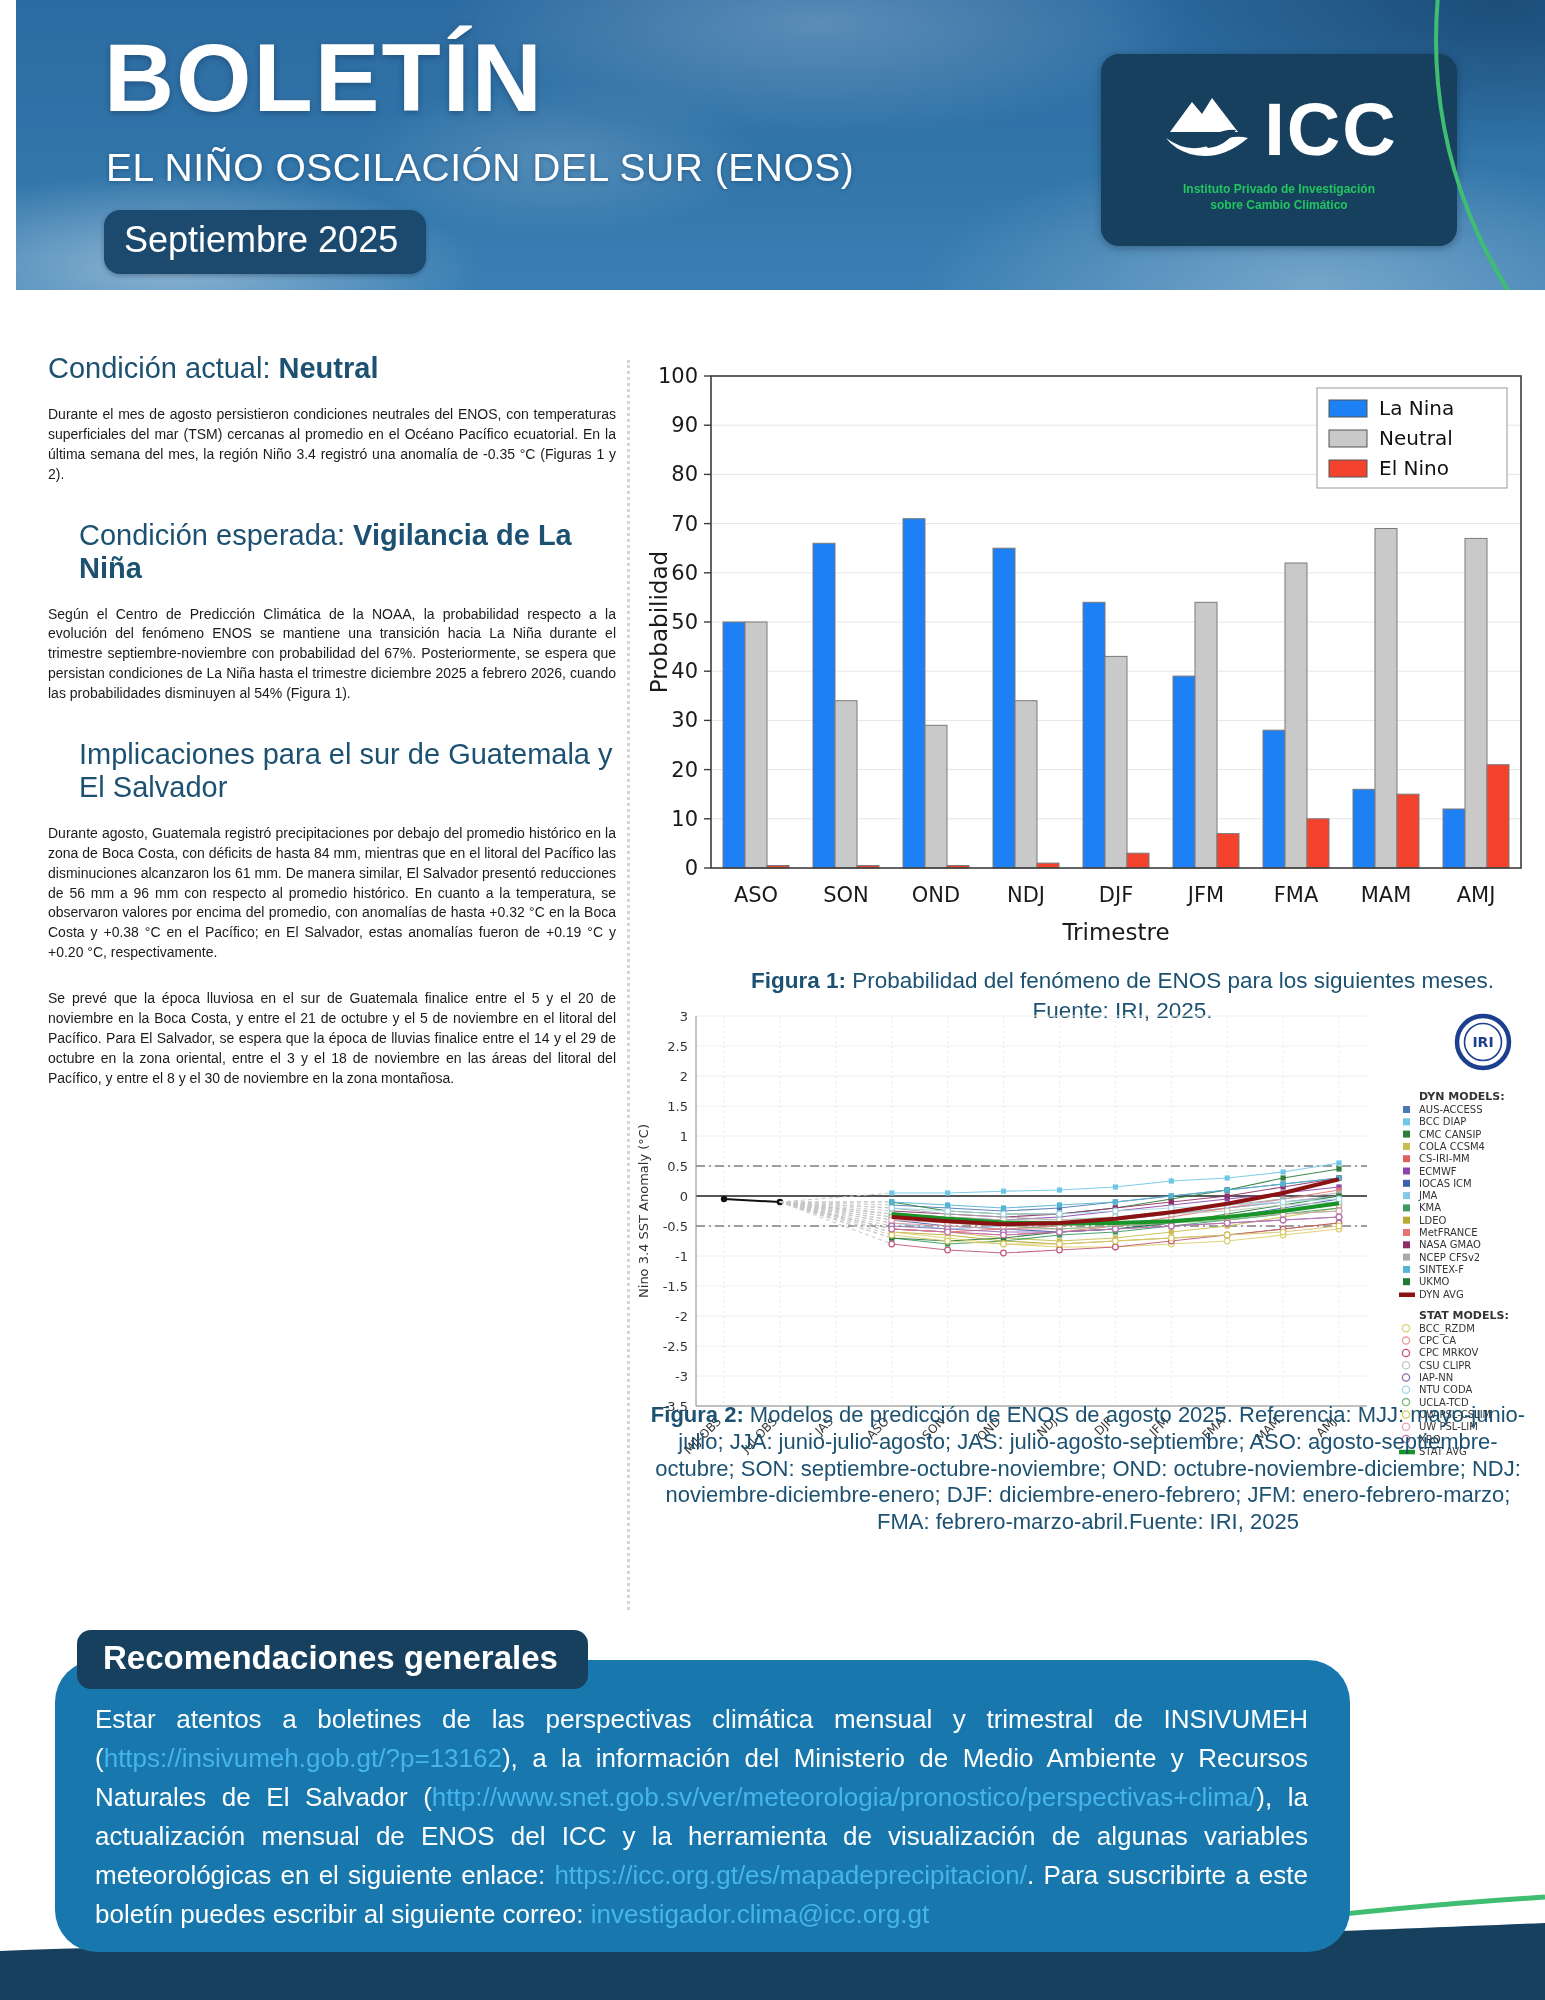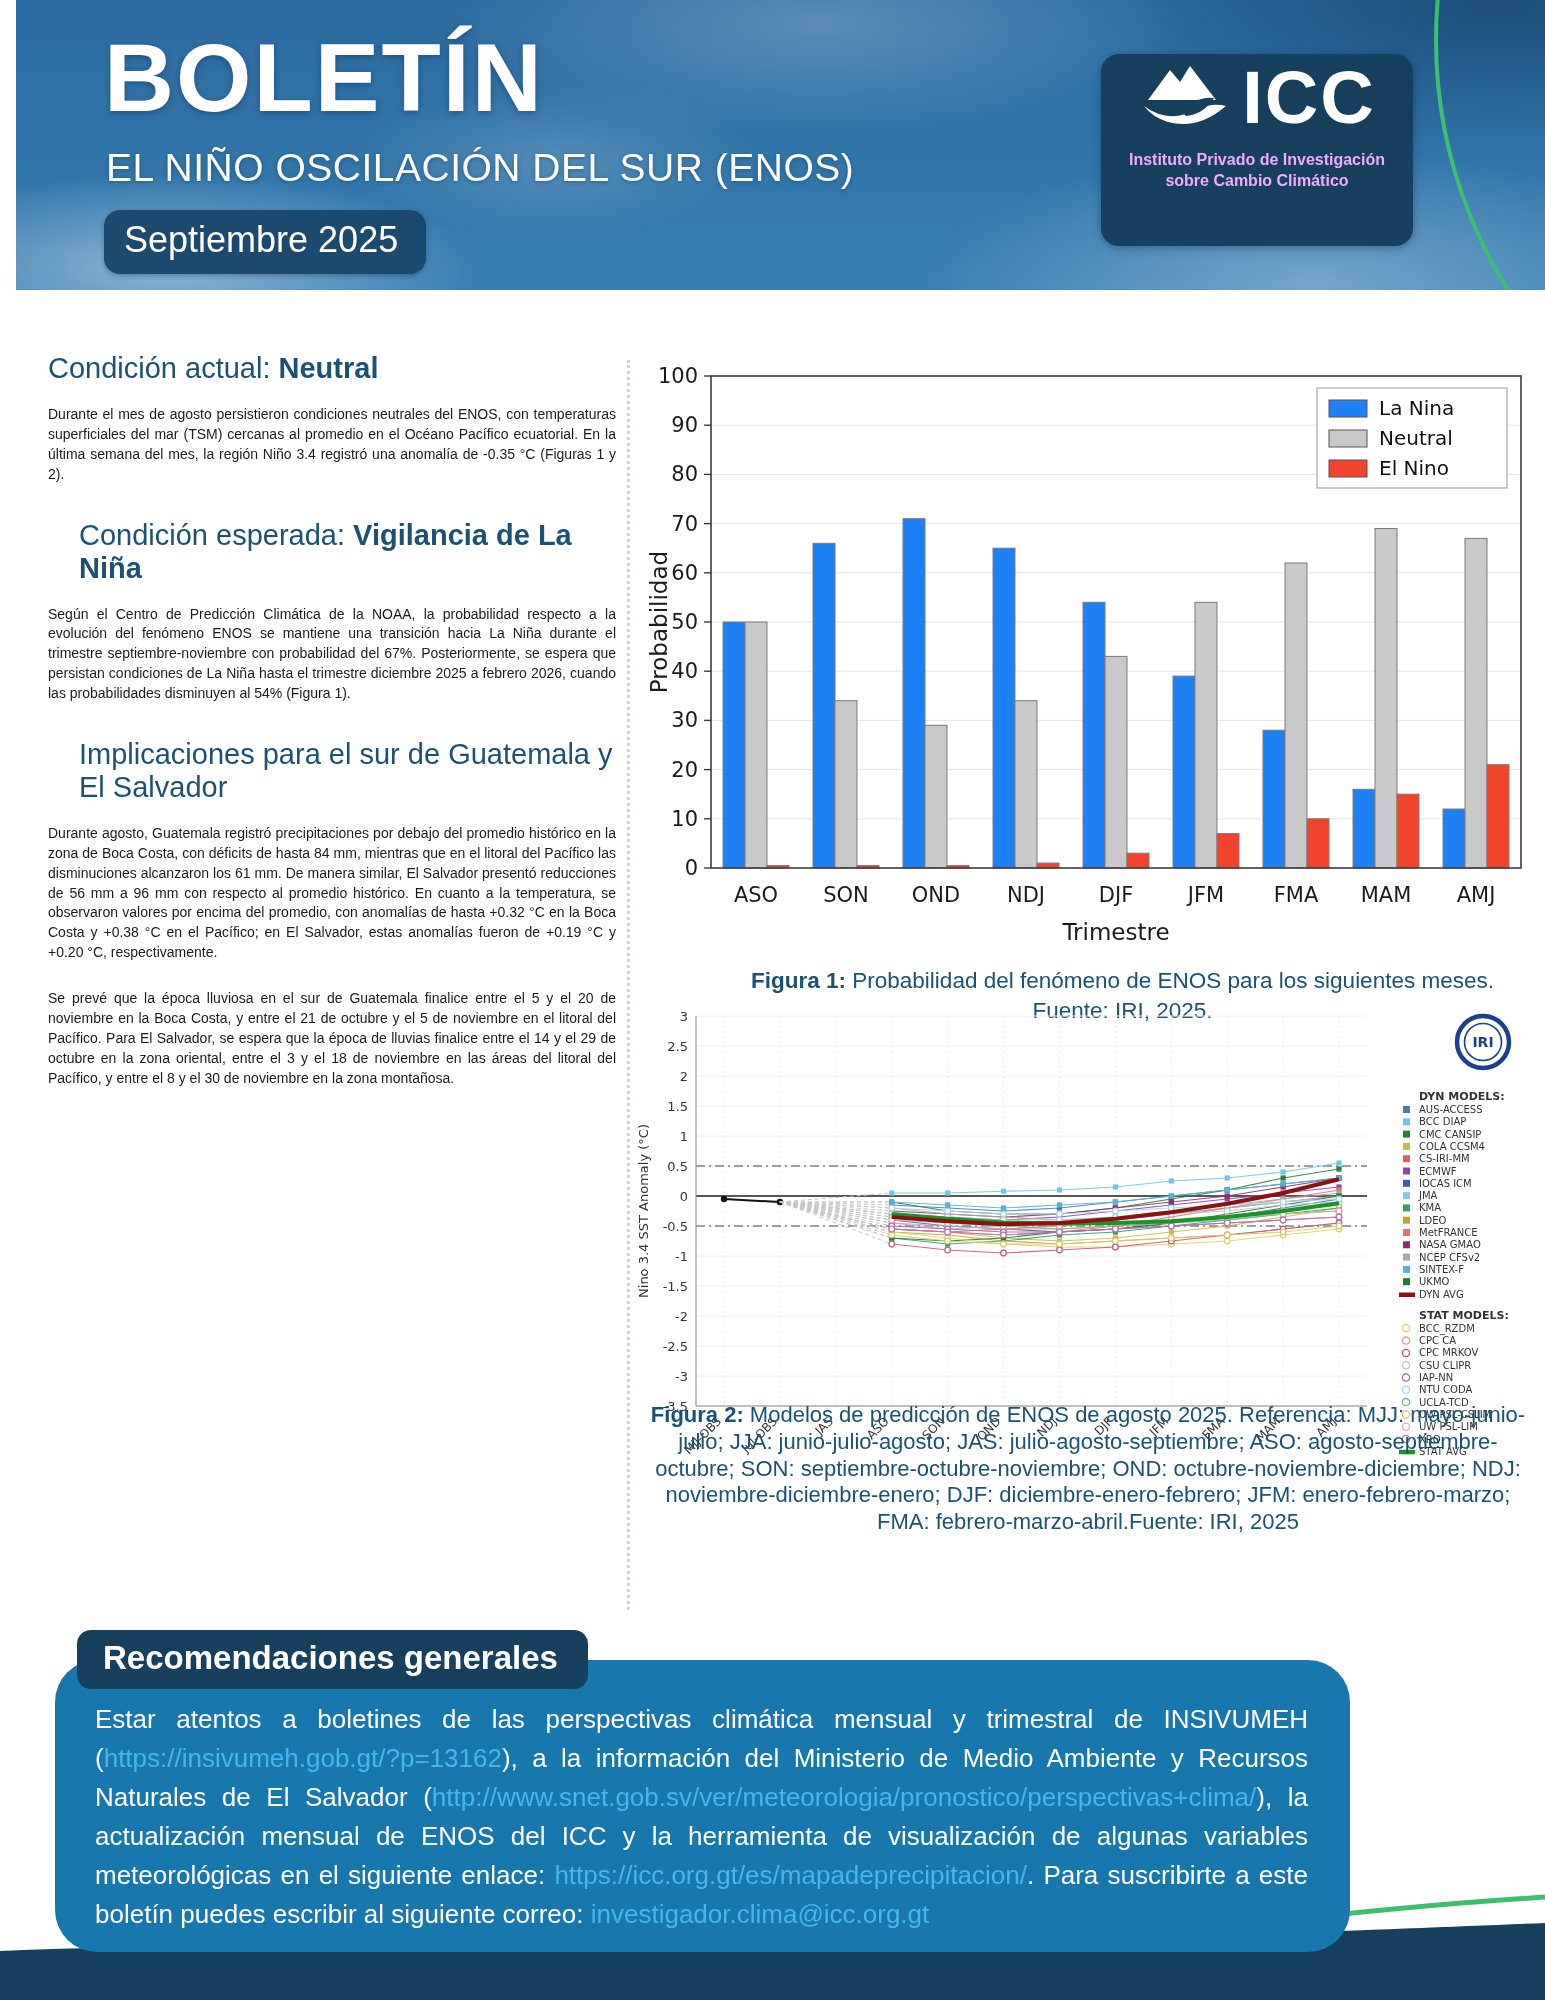--- a/index.html
+++ b/index.html
@@ -29,28 +29,28 @@
     font-size:39px; font-weight:normal; letter-spacing:.5px;
     text-shadow:0 1px 4px rgba(0,30,60,.35);
   }
   .date-badge {
     position:absolute; left:88px; top:210px;
     background:#1c4a6e; color:#ffffff; font-size:36px;
     padding:9px 28px 13px 20px; border-radius:16px;
     box-shadow:0 2px 5px rgba(0,20,40,.3);
   }
   .logo-box {
-    position:absolute; left:1085px; top:54px; width:312px; height:192px;
+    position:absolute; left:1085px; top:54px; width:356px; height:192px;
     background:#16405e; border-radius:18px;
-    display:flex; flex-direction:column; align-items:center; 
+    display:flex; flex-direction:column; align-items:center; justify-content:center;
     box-shadow:0 2px 8px rgba(0,20,40,.35);
   }
   .logo-row { display:flex; align-items:center; gap:8px; }
   .logo-acronym { color:#fff; font-size:74px; font-weight:bold; letter-spacing:2px; line-height:1; }
-  .logo-org { color:#f0abfc; font-size:16px; font-weight:bold; text-align:center; line-height:1.3; margin-top:8px; }
+  .logo-org { color:#22c55e; font-size:12px; font-weight:bold; text-align:center; line-height:1.3; margin-top:8px; }
   .header-arc { position:absolute; left:0; top:0; pointer-events:none; }
 
   
   .left-col { position:absolute; left:48px; top:352px; width:568px; }
   .section-heading { color:#1c5172; font-size:29px; margin:0 0 20px 0; font-weight:normal; }
   .section-heading b { font-weight:bold; }
   .left-col p {
     font-size:14px; line-height:1.42; color:#1b1b1b;
     text-align:justify; margin:0 0 26px 0;
   }

